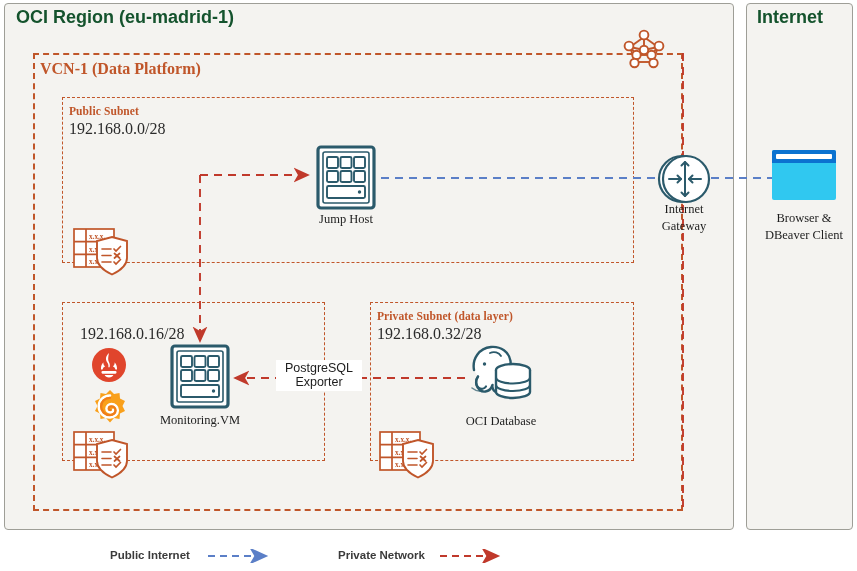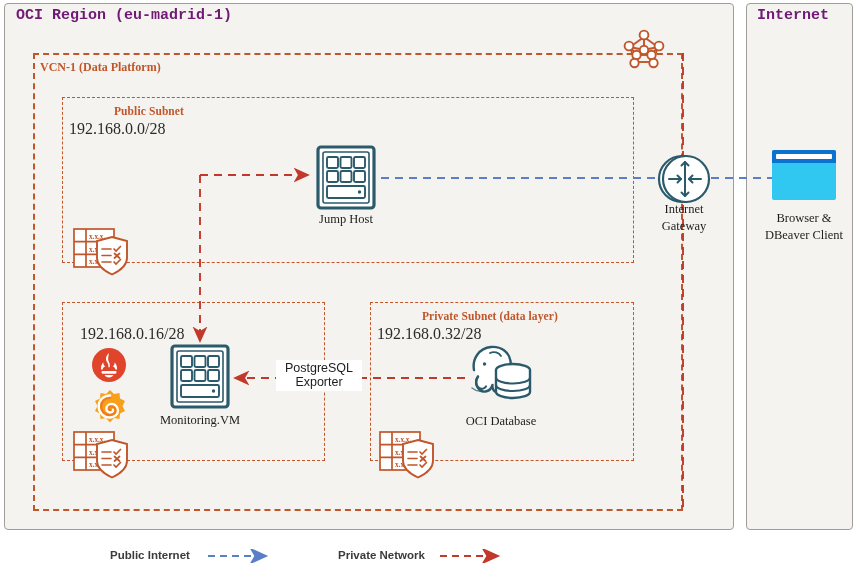--- a/index.html
+++ b/index.html
@@ -6,34 +6,34 @@
   body{width:857px;height:571px;overflow:hidden;font-family:"Liberation Sans",sans-serif;}
   #canvas{position:relative;width:857px;height:571px;background:#ffffff;}
 
   .abs{position:absolute;box-sizing:border-box;}
 
   
   .region-box{
     background:#f4f3f0;border:1px solid #9e9e97;border-radius:4px;
   }
   .region-title{
-    font-family:Liberation Mono, monospace;font-weight:bold;font-size:15px;color:#701a75;
+    font-family:Liberation Sans, sans-serif;font-weight:bold;font-size:18px;color:#14532d;
     white-space:nowrap;
   }
   .vcn-box{border:2px dashed #c0562a;background:transparent;}
   .subnet-box{border:1px dashed #c0562a;background:transparent;}
   .subnet-title{
     font-family:"Liberation Serif",serif;font-weight:bold;font-size:11.5px;color:#c0562a;
-    white-space:nowrap;letter-spacing:.1px;margin-left:45px;
+    white-space:nowrap;letter-spacing:.1px;
   }
   .subnet-cidr{
     font-family:"Liberation Serif",serif;font-size:16px;color:#2b2b2b;white-space:nowrap;
   }
   .vcn-label{
-    font-family:"Liberation Serif",serif;font-weight:bold;font-size:12px;color:#c0562a;white-space:nowrap;
+    font-family:"Liberation Serif",serif;font-weight:bold;font-size:16px;color:#c0562a;white-space:nowrap;
   }
 
   
   .node-label{
     font-family:"Liberation Serif",serif;font-size:12.5px;color:#1d1d1d;
     text-align:center;line-height:1.25;white-space:nowrap;
   }
 
   
   .conn{pointer-events:none;}

